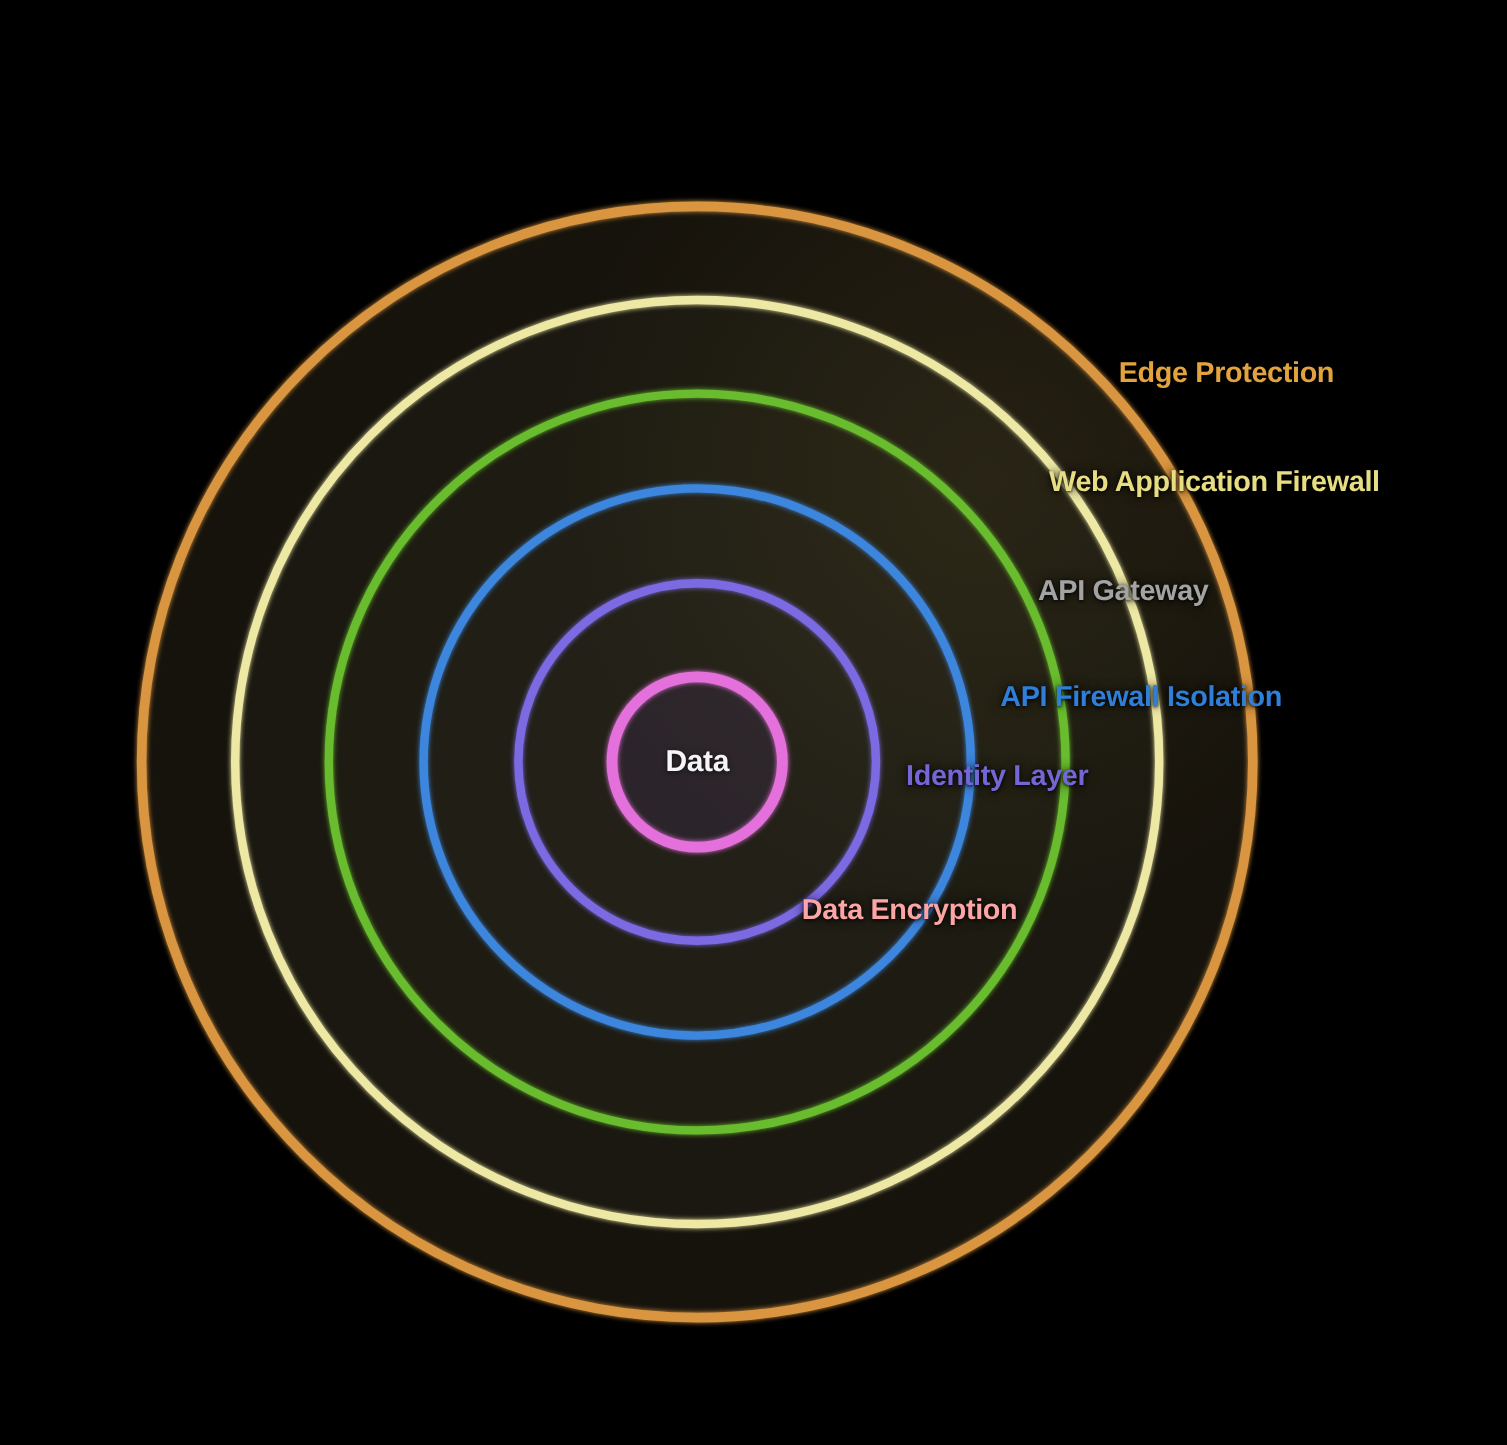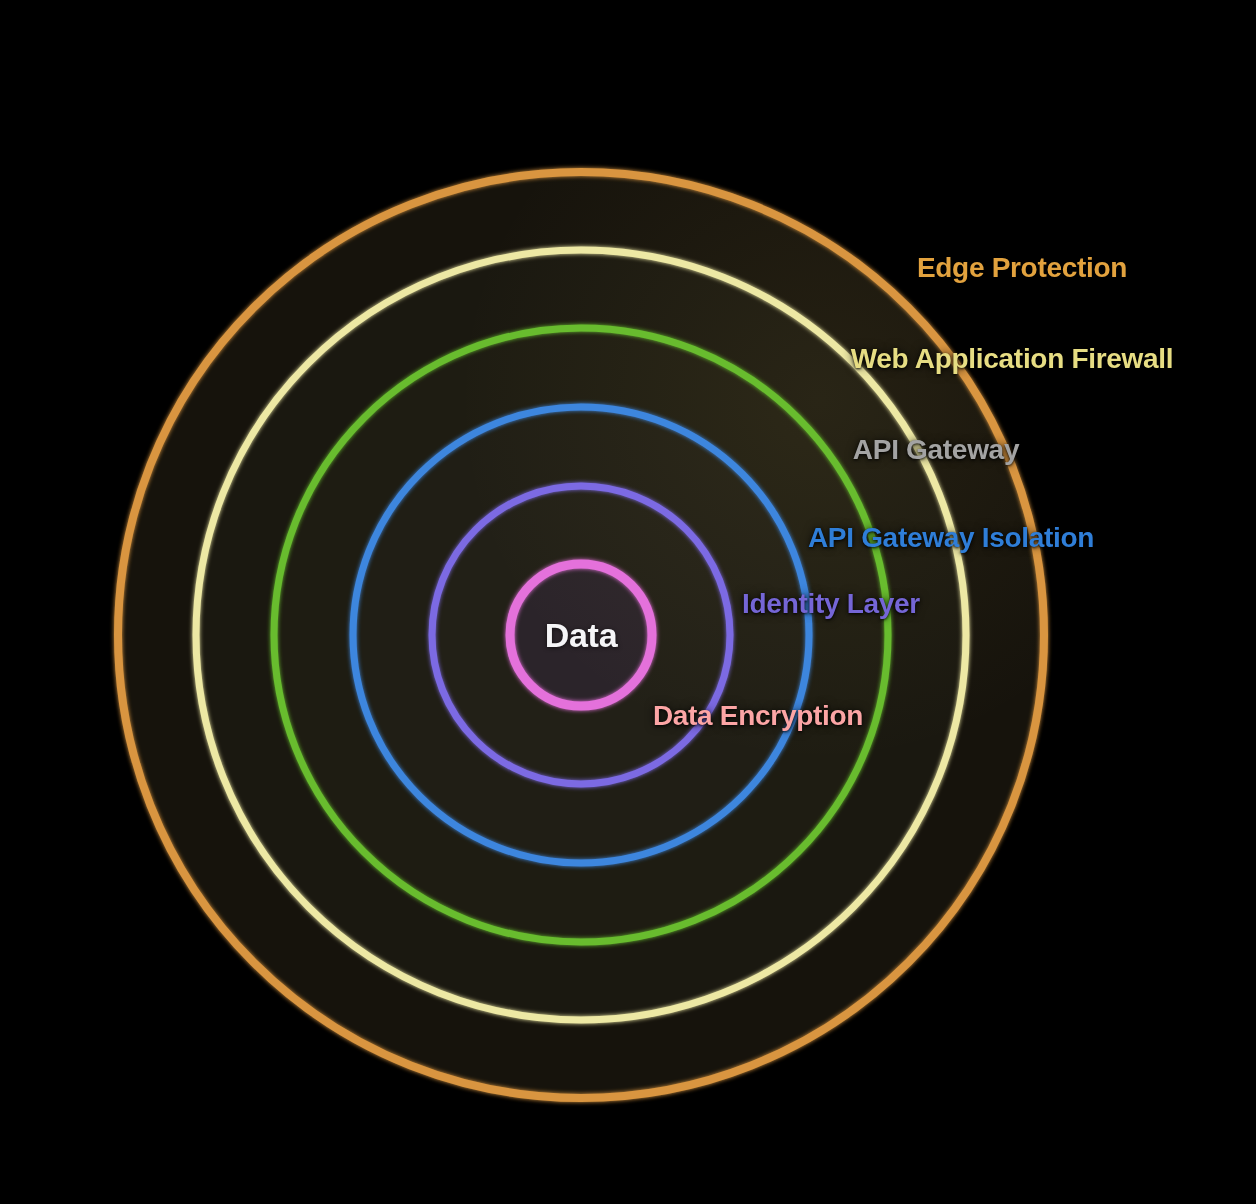--- a/index.html
+++ b/index.html
@@ -16,30 +16,31 @@
     overflow: hidden;
   }
   .rings-svg {
     position: absolute;
     left: 0;
     top: 0;
   }
   .layer-label {
     position: absolute;
     transform: translate(-50%, -50%);
-    font-size: 28px;
+    font-size: 24px;
     font-weight: 700;
     letter-spacing: -0.3px;
     white-space: nowrap;
     text-shadow: 0 1px 3px rgba(0,0,0,0.9), 0 0 10px rgba(0,0,0,0.75);
+    margin-top: 43px;
   }
   .center-label {
     position: absolute;
     transform: translate(-50%, -50%);
-    font-size: 34px;
+    font-size: 25px;
     font-weight: 700;
     letter-spacing: -0.3px;
     text-shadow: 0 1px 4px rgba(0,0,0,0.6);
   }
 </style>
 </head>
 <body>
 
 <div class="canvas">
   <svg class="rings-svg" width="1256" height="1204" viewBox="0 0 1256 1204" xmlns="http://www.w3.org/2000/svg">
@@ -76,18 +77,18 @@
         <circle cx="581" cy="635" r="307" fill="none" stroke="#67BC2E" stroke-width="7"></circle>
         <circle cx="581" cy="635" r="228" fill="none" stroke="#3E86DE" stroke-width="7"></circle>
         <circle cx="581" cy="635" r="149" fill="none" stroke="#7C6AE3" stroke-width="7"></circle>
         <circle cx="581" cy="635" r="71" fill="none" stroke="#E471DB" stroke-width="9"></circle>
       </g>
   </svg>
   <div id="labels">
       <div class="layer-label" style="left: 1022px; top: 268px; color: rgb(226, 162, 62);">Edge Protection</div>
       <div class="layer-label" style="left: 1012px; top: 359px; color: rgb(231, 221, 131);">Web Application Firewall</div>
       <div class="layer-label" style="left: 936px; top: 450px; color: #a3a3a3;">API Gateway</div>
-      <div class="layer-label" style="left: 951px; top: 538px; color: rgb(47, 126, 216);">API Gateway Isolation</div>
+      <div class="layer-label" style="left: 951px; top: 538px; color: rgb(47, 126, 216);">API Firewall Isolation</div>
       <div class="layer-label" style="left: 831px; top: 604px; color: rgb(117, 102, 214);">Identity Layer</div>
       <div class="layer-label" style="left: 758px; top: 716px; color: #fca5a5;">Data Encryption</div>
     </div>
   <div class="center-label" style="left: 581px; top: 635px; color: rgb(245, 245, 247);">Data</div>
 </div>
 
 </body></html>

